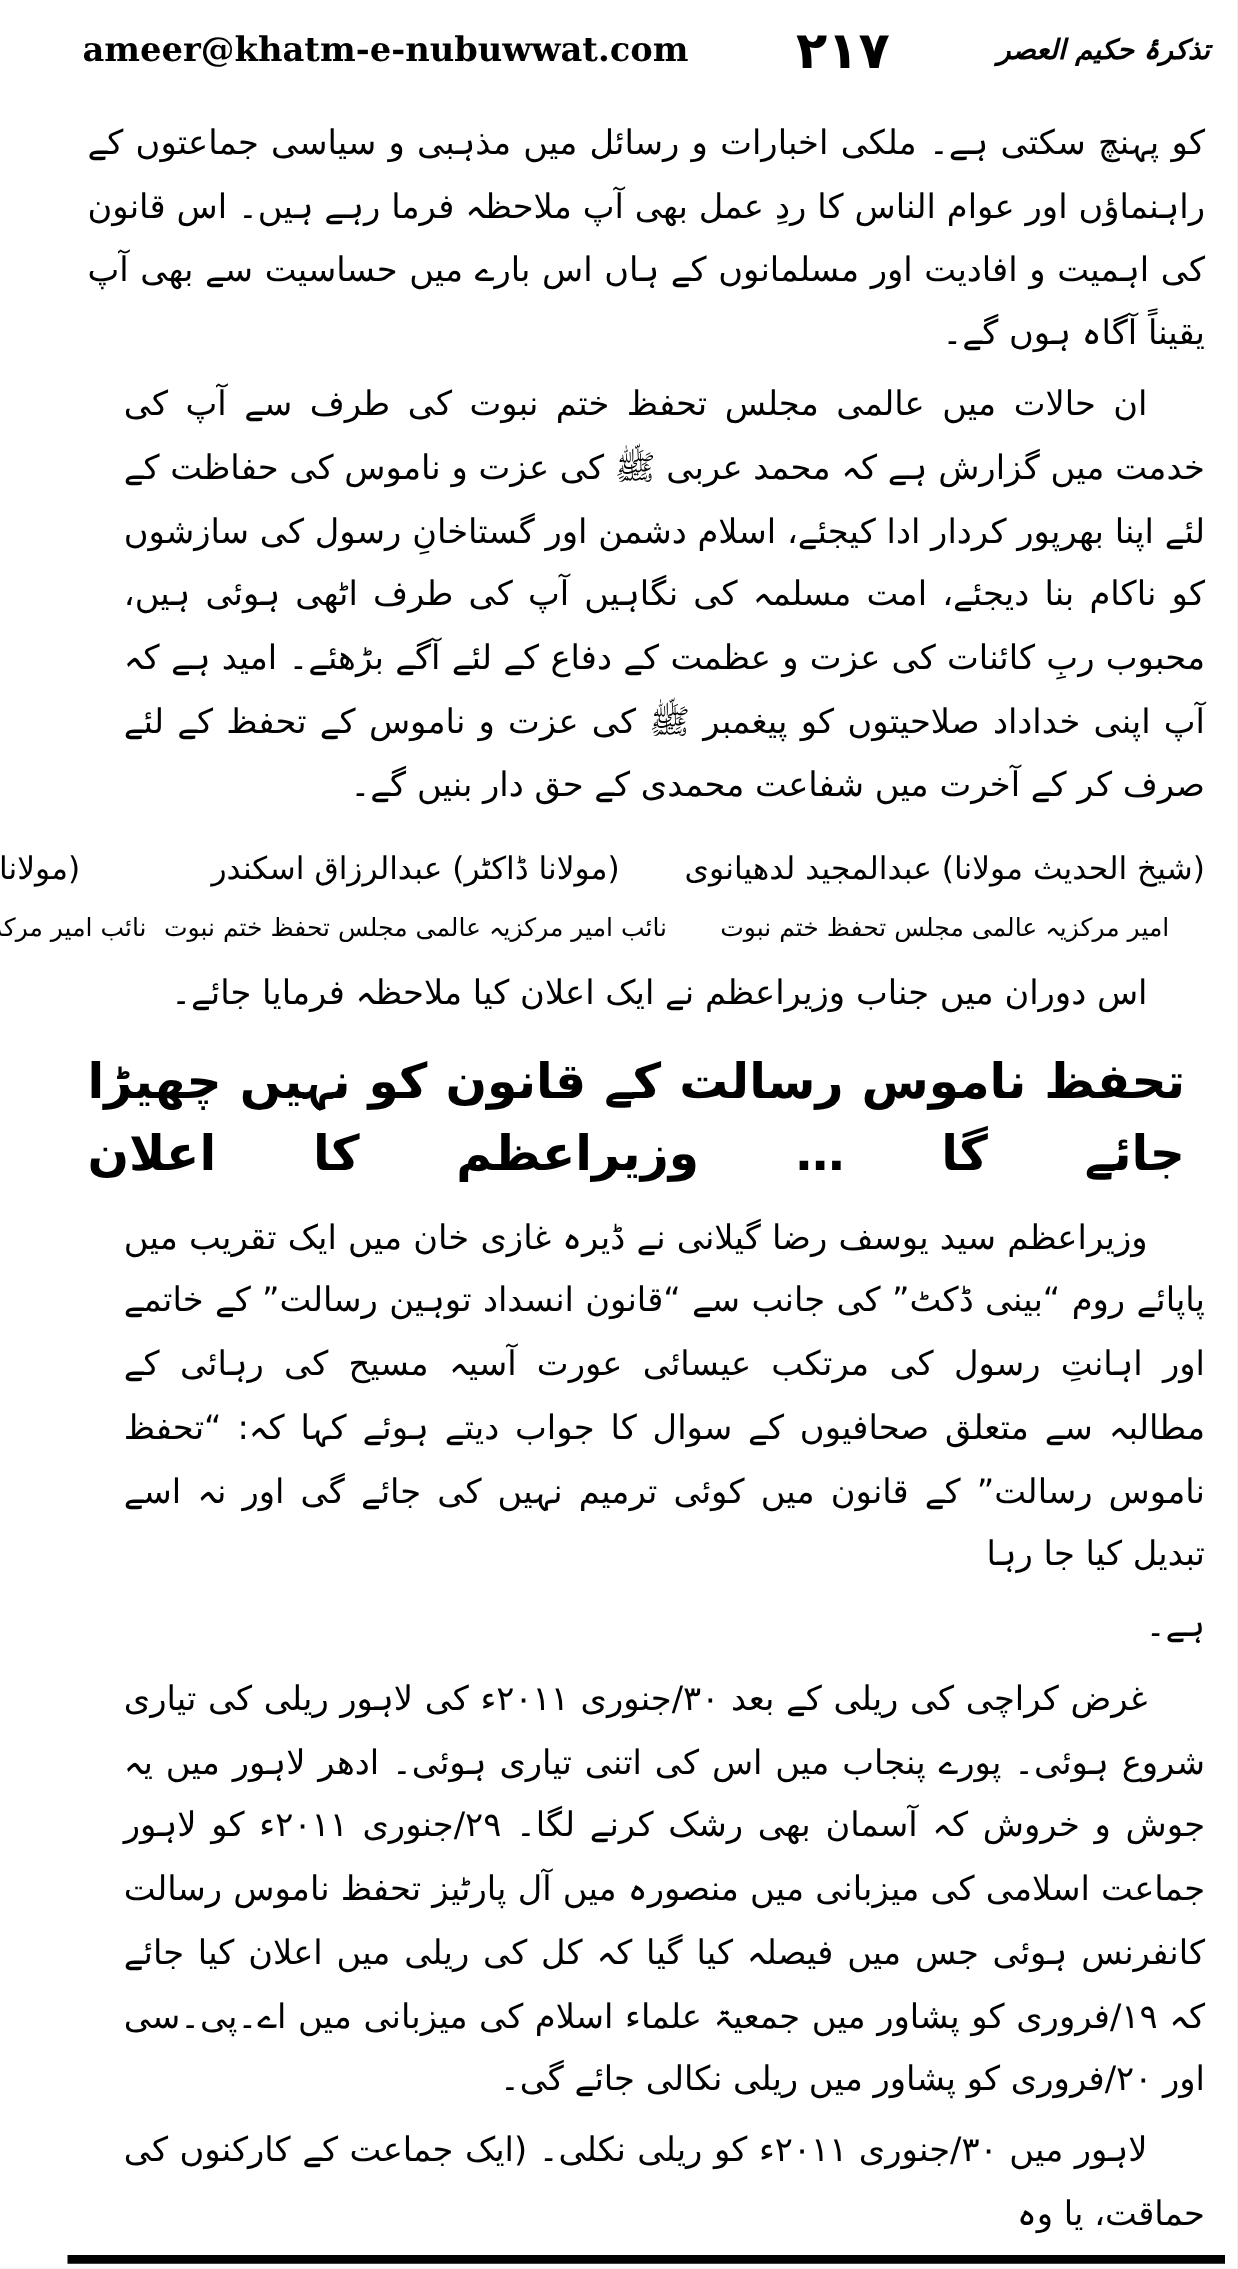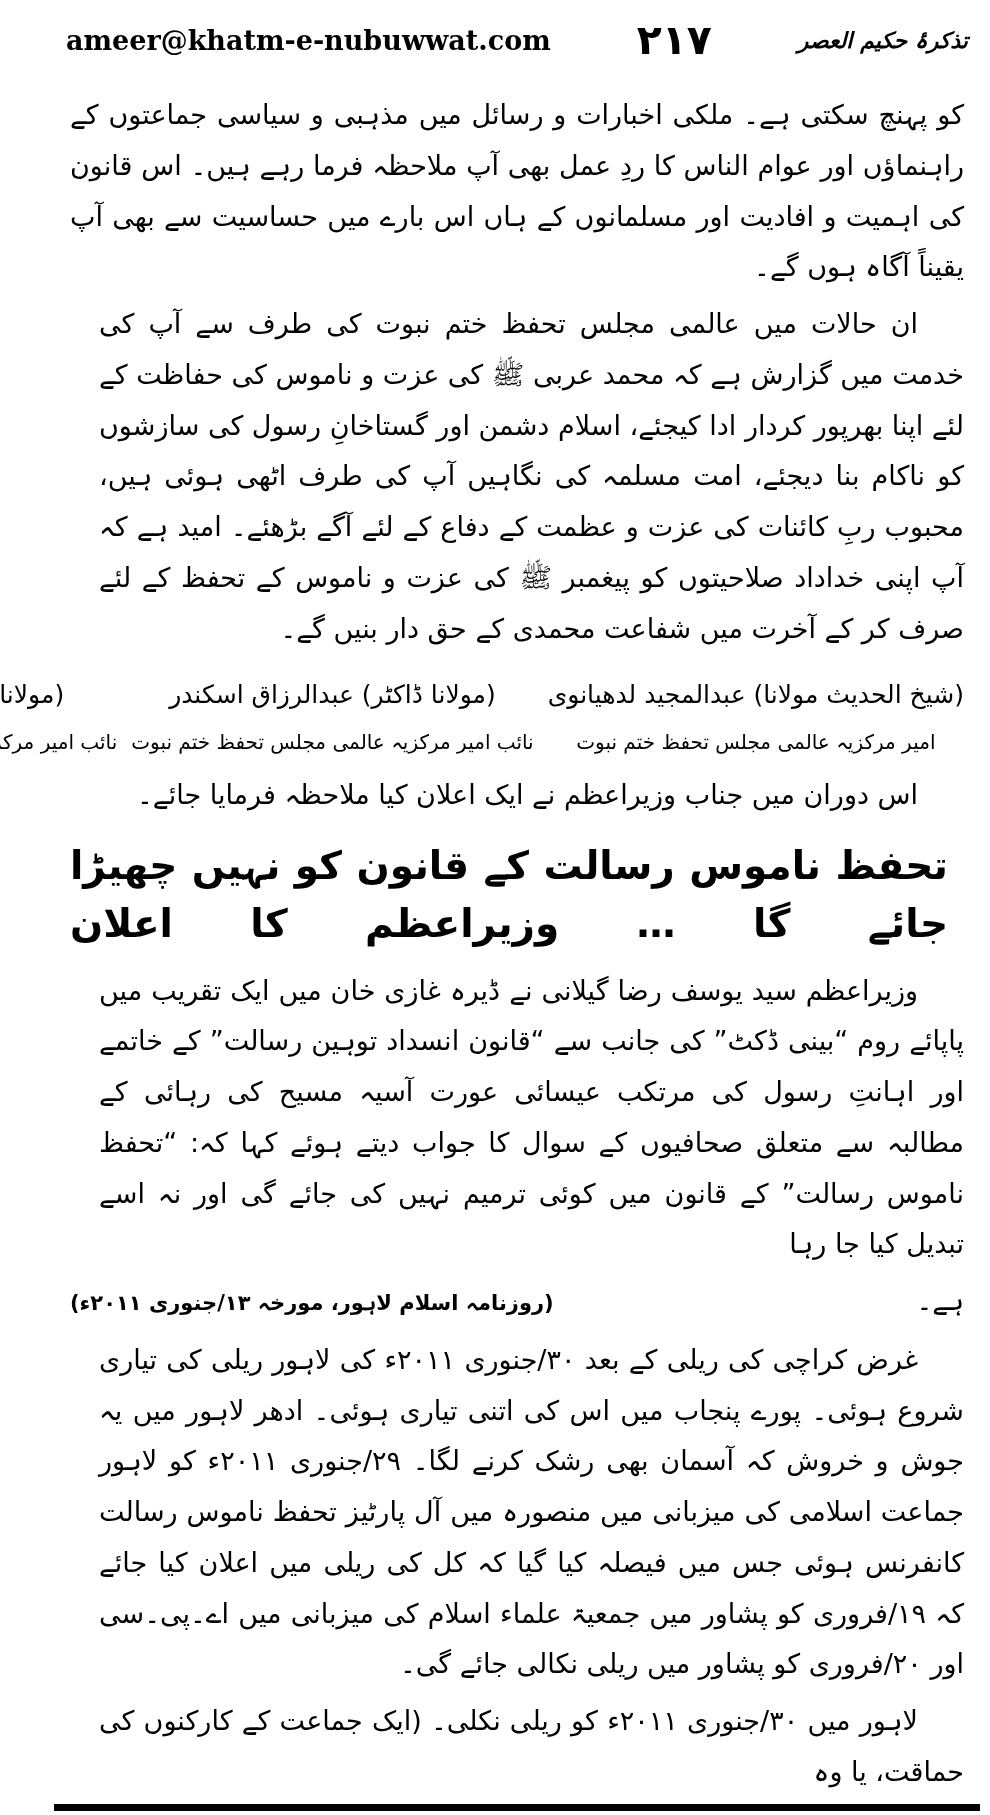--- a/index.html
+++ b/index.html
@@ -141,21 +141,20 @@
     </div>
 
     <p class="para announce">اس دوران میں جناب وزیراعظم نے ایک اعلان کیا ملاحظہ فرمایا جائے۔</p>
 
     <div class="headline">تحفظ ناموس رسالت کے قانون کو نہیں چھیڑا جائے گا … وزیراعظم کا اعلان</div>
 
     <p class="para indent">وزیراعظم سید یوسف رضا گیلانی نے ڈیرہ غازی خان میں ایک تقریب میں پاپائے روم “بینی ڈکٹ” کی جانب سے “قانون انسداد توہین رسالت” کے خاتمے اور اہانتِ رسول کی مرتکب عیسائی عورت آسیہ مسیح کی رہائی کے مطالبہ سے متعلق صحافیوں کے سوال کا جواب دیتے ہوئے کہا کہ: “تحفظ ناموس رسالت” کے قانون میں کوئی ترمیم نہیں کی جائے گی اور نہ اسے تبدیل کیا جا رہا</p>
 
     <div class="cite-row">
       <span class="tail">ہے۔</span>
-      <span class="cite">(روزنامہ اسلام لاہور، مورخہ ۱۳/جنوری ۲۰۱۱ء)</span>
     </div>
 
     <p class="para indent">غرض کراچی کی ریلی کے بعد ۳۰/جنوری ۲۰۱۱ء کی لاہور ریلی کی تیاری شروع ہوئی۔ پورے پنجاب میں اس کی اتنی تیاری ہوئی۔ ادھر لاہور میں یہ جوش و خروش کہ آسمان بھی رشک کرنے لگا۔ ۲۹/جنوری ۲۰۱۱ء کو لاہور جماعت اسلامی کی میزبانی میں منصورہ میں آل پارٹیز تحفظ ناموس رسالت کانفرنس ہوئی جس میں فیصلہ کیا گیا کہ کل کی ریلی میں اعلان کیا جائے کہ ۱۹/فروری کو پشاور میں جمعیۃ علماء اسلام کی میزبانی میں اے۔پی۔سی اور ۲۰/فروری کو پشاور میں ریلی نکالی جائے گی۔</p>
 
     <p class="para indent">لاہور میں ۳۰/جنوری ۲۰۱۱ء کو ریلی نکلی۔ (ایک جماعت کے کارکنوں کی حماقت، یا وہ</p>
 
   </div>
 
   <div class="footer-wrap">
     <div class="rule"></div>

